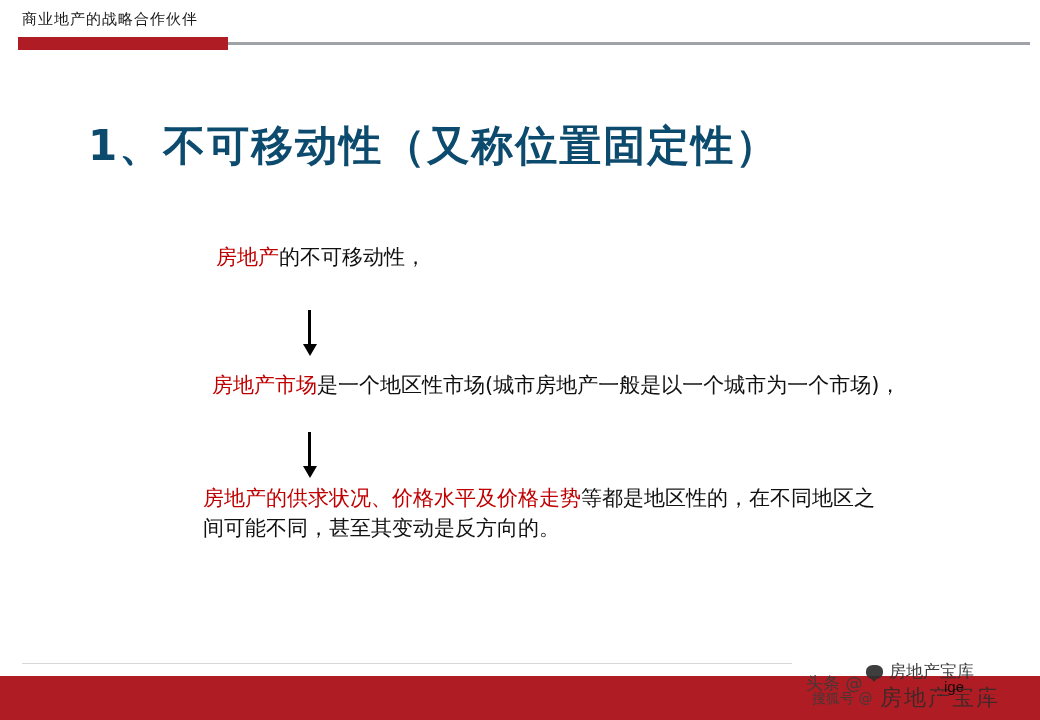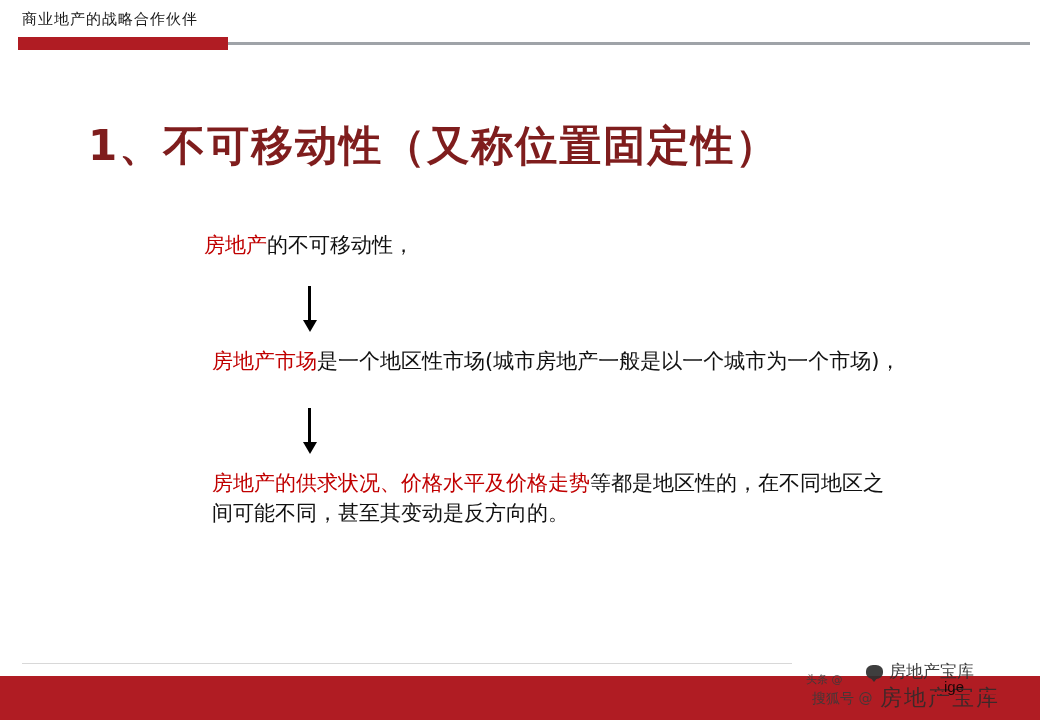--- a/index.html
+++ b/index.html
@@ -46,21 +46,21 @@
     background: #9fa3a8;
   }
 
   
   .slide-title {
     position: absolute;
     left: 88px;
     top: 118px;
     font-size: 42px;
     font-weight: bold;
-    color: #7f1d1d;
+    color: #0c4a6e;
     letter-spacing: 2px;
     font-family: "DejaVu Sans", sans-serif;
     white-space: nowrap;
   }
 
   
   .body {
     position: absolute;
     left: 200px;
     top: 226px;
@@ -68,23 +68,23 @@
     font-family: "DejaVu Sans", sans-serif;
   }
   .para {
     font-size: 21px;
     line-height: 30px;
     color: #111111;
   }
   .para .hl {
     color: #c00000;
   }
-  .para.p1 { margin: 4px; }
+  .para.p1 { margin: 16px; }
   .para.p2 { margin: 12px; width: 690px; }
-  .para.p3 { margin: 12px; width: 690px; }
+  .para.p3 { margin: 3px; width: 690px; }
 
   .arrow {
     position: relative;
     height: 52px;
     margin-left: 108px;
   }
   .arrow .shaft {
     position: absolute;
     left: 0;
     top: 4px;
@@ -132,21 +132,21 @@
     width: 770px;
     height: 1px;
     background: #d8d8d8;
   }
 
   
   .wm-toutiao {
     position: absolute;
     left: 806px;
     top: 672px;
-    font-size: 11px;
+    font-size: 17px;
     color: #3a3a3a;
     font-family: "DejaVu Sans", sans-serif;
     opacity: 0.9;
     white-space: nowrap;
   }
   .wm-sohu {
     position: absolute;
     left: 812px;
     top: 690px;
     font-size: 14px;

